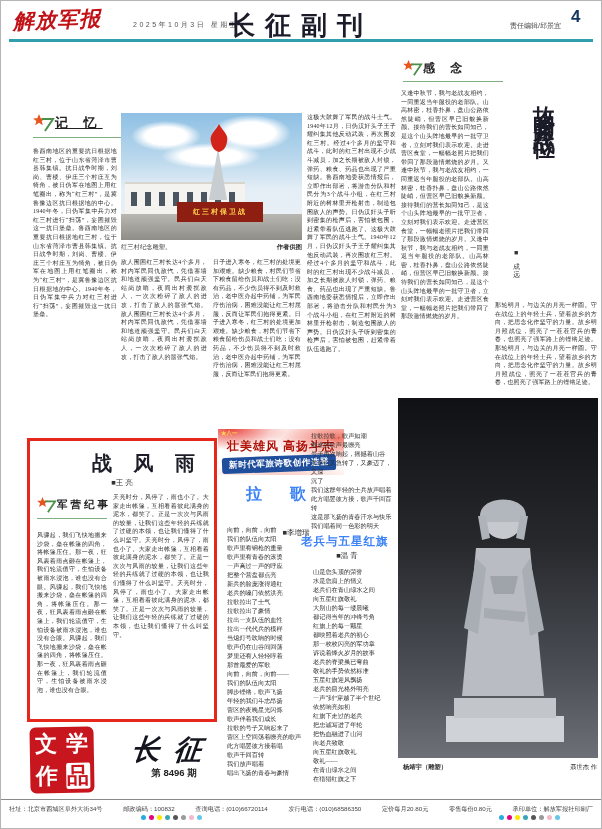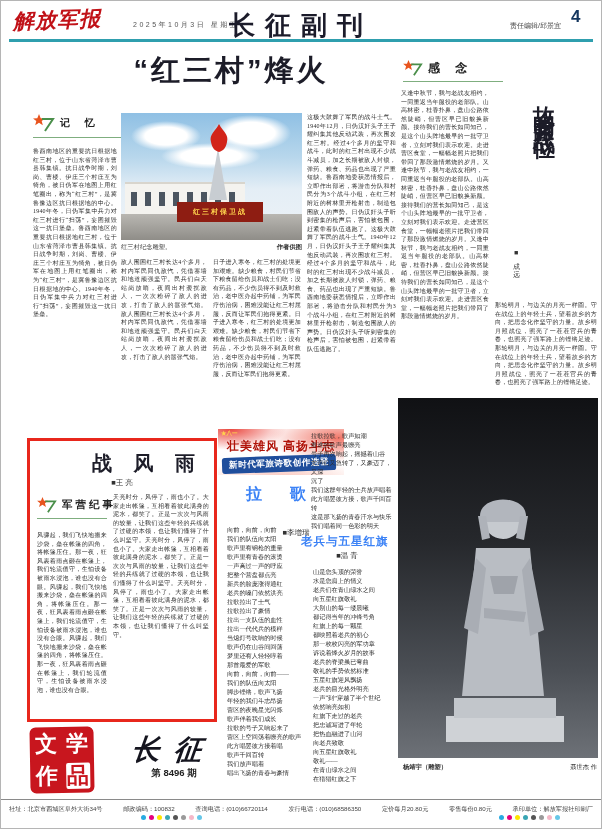--- a/index.html
+++ b/index.html
@@ -14,21 +14,21 @@
   .edition-title{left:0;top:7px;width:600px;text-align:center;font-family:"Liberation Sans",sans-serif;
             font-weight:bold;font-size:26px;letter-spacing:10px;color:#1b1b2a;}
   .editor{left:440px;top:20px;width:120px;text-align:right;font-size:7px;color:#444;font-family:"Liberation Sans",sans-serif;}
   .pagenum{left:570px;top:6px;font-family:"Liberation Sans",sans-serif;font-weight:bold;font-size:17px;color:#14365e;}
   .toprule{left:8px;top:38px;width:584px;height:3px;background:#2f9fae;}
   
   .headline{left:70px;top:50px;width:320px;text-align:center;font-family:"Liberation Sans",sans-serif;
             font-weight:bold;font-size:29px;letter-spacing:3px;color:#1c1c28;}
   .byline{font-size:7.5px;color:#333;text-align:center;font-family:"Liberation Sans",sans-serif;}
   
-  .seclabel{display:flex;align-items:center;gap:5px;font-family:"Liberation Sans",sans-serif;
+  .seclabel{display:flex;align-items:center;font-family:"Liberation Sans",sans-serif;
             font-weight:bold;color:#222;}
   .seclabel .txt{letter-spacing:6px;}
   .secline{height:1px;background:#7fae7f;}
   
   .coltxt{font-size:6px;line-height:8.6px;text-align:justify;color:#2c2c2c;overflow:hidden;
           letter-spacing:.2px;}
   .poem{font-size:6.2px;line-height:9px;color:#2c2c2c;overflow:hidden;white-space:pre-line;}
   
   .photo1{left:120px;top:112px;width:181px;height:127px;overflow:hidden;
           background:linear-gradient(180deg,#8fc0e4 0%,#b8d7ec 35%,#e4eef6 60%,#eef3f7 100%);}
@@ -89,28 +89,27 @@
 
 <div class="page">
 
   <div class="abs masthead">解放军报</div>
   <div class="abs date">2025年10月3日 星期五</div>
   <div class="abs edition-title">长征副刊</div>
   <div class="abs editor">责任编辑/邱景宜</div>
   <div class="abs pagenum">4</div>
   <div class="abs toprule"></div>
 
-  <div class="abs headline">“红三村”烽火</div>
 
   <div class="abs seclabel" style="left:32px;top:112px;">
     <svg width="22" height="20" viewBox="0 0 22 20">
       <polygon points="6,1 7.7,5.2 12,5.4 8.7,8 9.8,12.3 6,9.8 2.2,12.3 3.3,8 0,5.4 4.3,5.2" fill="#e8541e"></polygon>
       <polyline points="9,6 20,6 12,18" fill="none" stroke="#4a8f4a" stroke-width="2"></polyline>
     </svg>
-    <span class="txt" style="font-size:10px;">记 忆</span>
+    <span class="txt" style="font-size:13px;text-decoration:underline;">记 忆</span>
   </div>
   <div class="abs secline" style="left:32px;top:136px;width:112px;"></div>
 
   <div class="abs coltxt" style="left:32px;top:146px;width:84px;height:286px;">鲁西南地区的重要抗日根据地红三村，位于山东省菏泽市曹县韩集镇。抗日战争时期，刘岗、曹楼、伊庄三个村庄互为犄角，被日伪军在地图上用红笔圈出，称为“红三村”，是冀鲁豫边区抗日根据地的中心。1940年冬，日伪军集中兵力对红三村进行“扫荡”，妄图摧毁这一抗日堡垒。鲁西南地区的重要抗日根据地红三村，位于山东省菏泽市曹县韩集镇。抗日战争时期，刘岗、曹楼、伊庄三个村庄互为犄角，被日伪军在地图上用红笔圈出，称为“红三村”，是冀鲁豫边区抗日根据地的中心。1940年冬，日伪军集中兵力对红三村进行“扫荡”，妄图摧毁这一抗日堡垒。</div>
 
   <div class="abs photo1">
     <span class="cloud" style="left:10px;top:8px;width:70px;height:30px;"></span>
     <span class="cloud" style="left:90px;top:2px;width:80px;height:36px;"></span>
     <span class="cloud" style="left:40px;top:30px;width:100px;height:26px;"></span>
     <div class="ground"></div>

